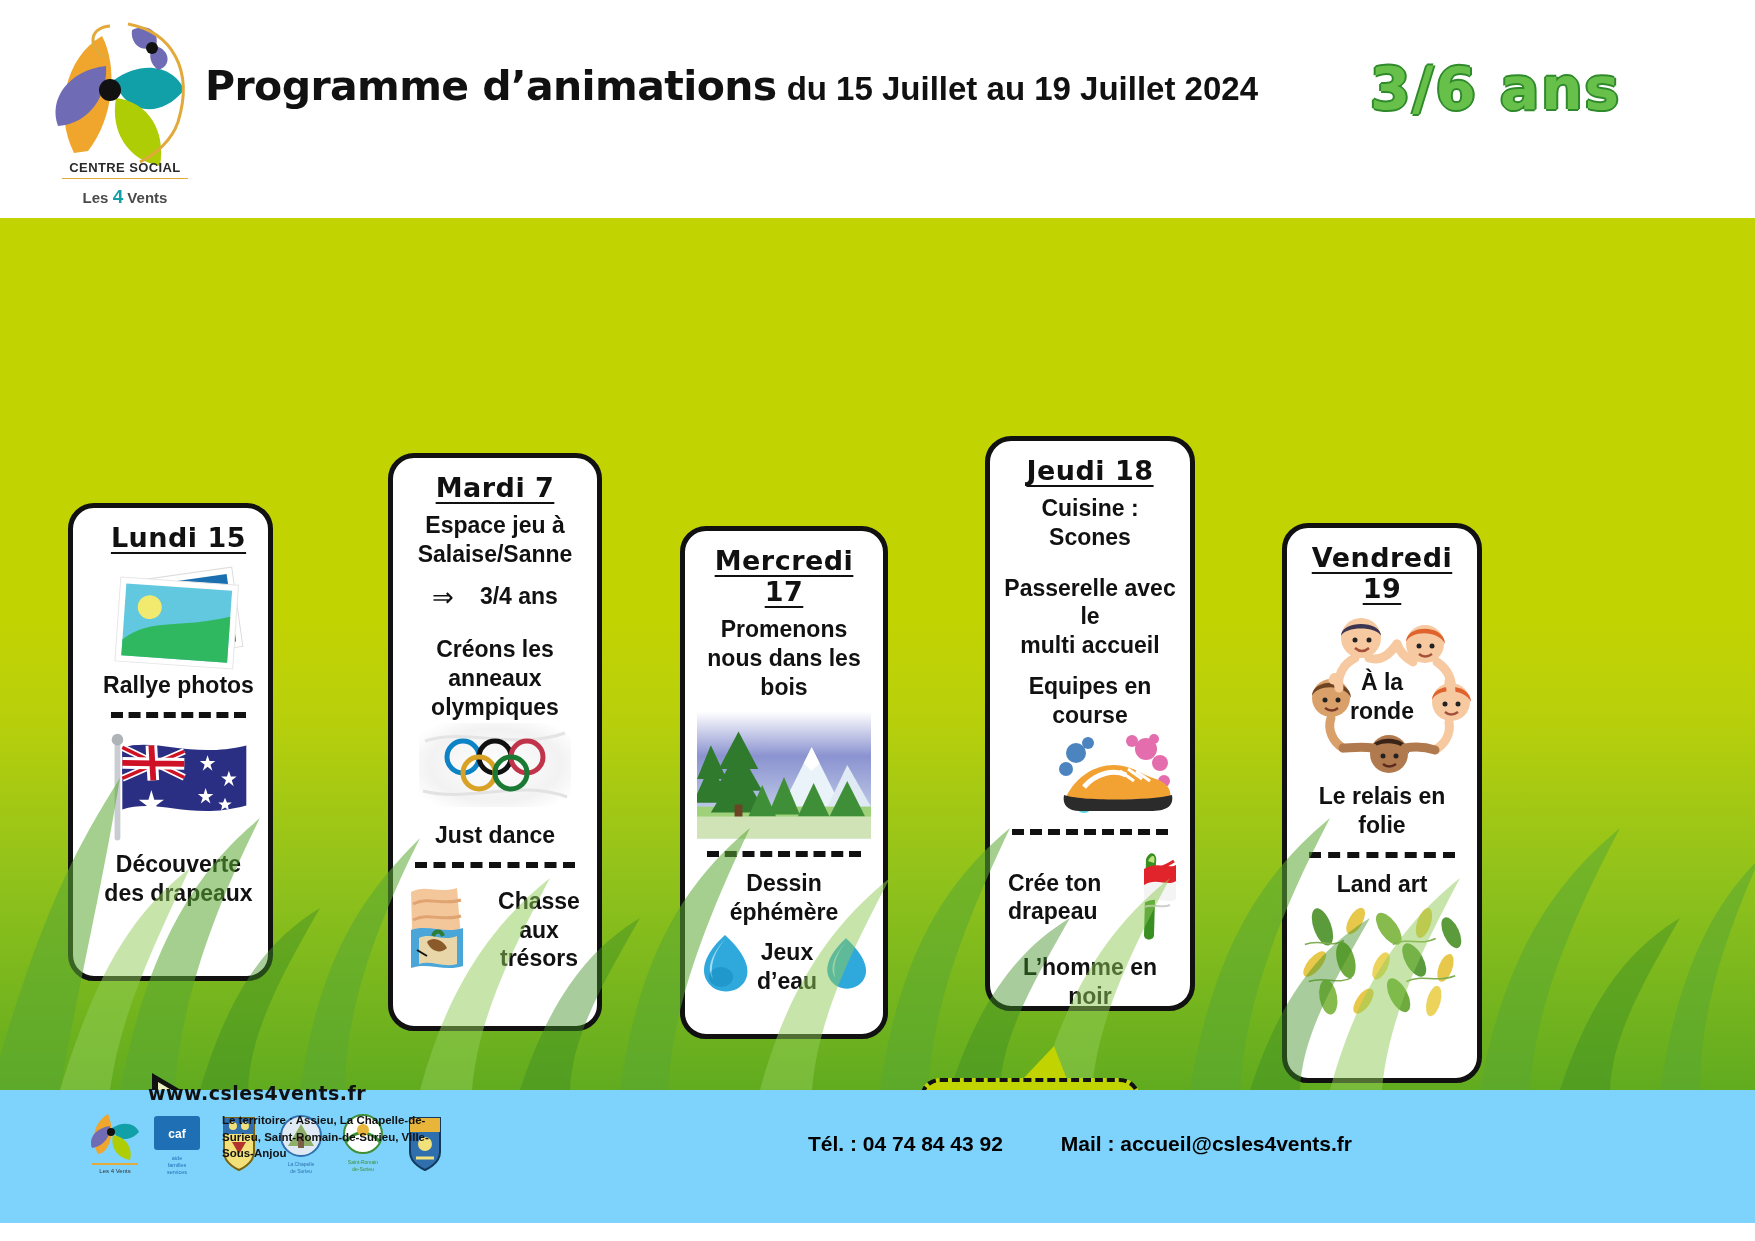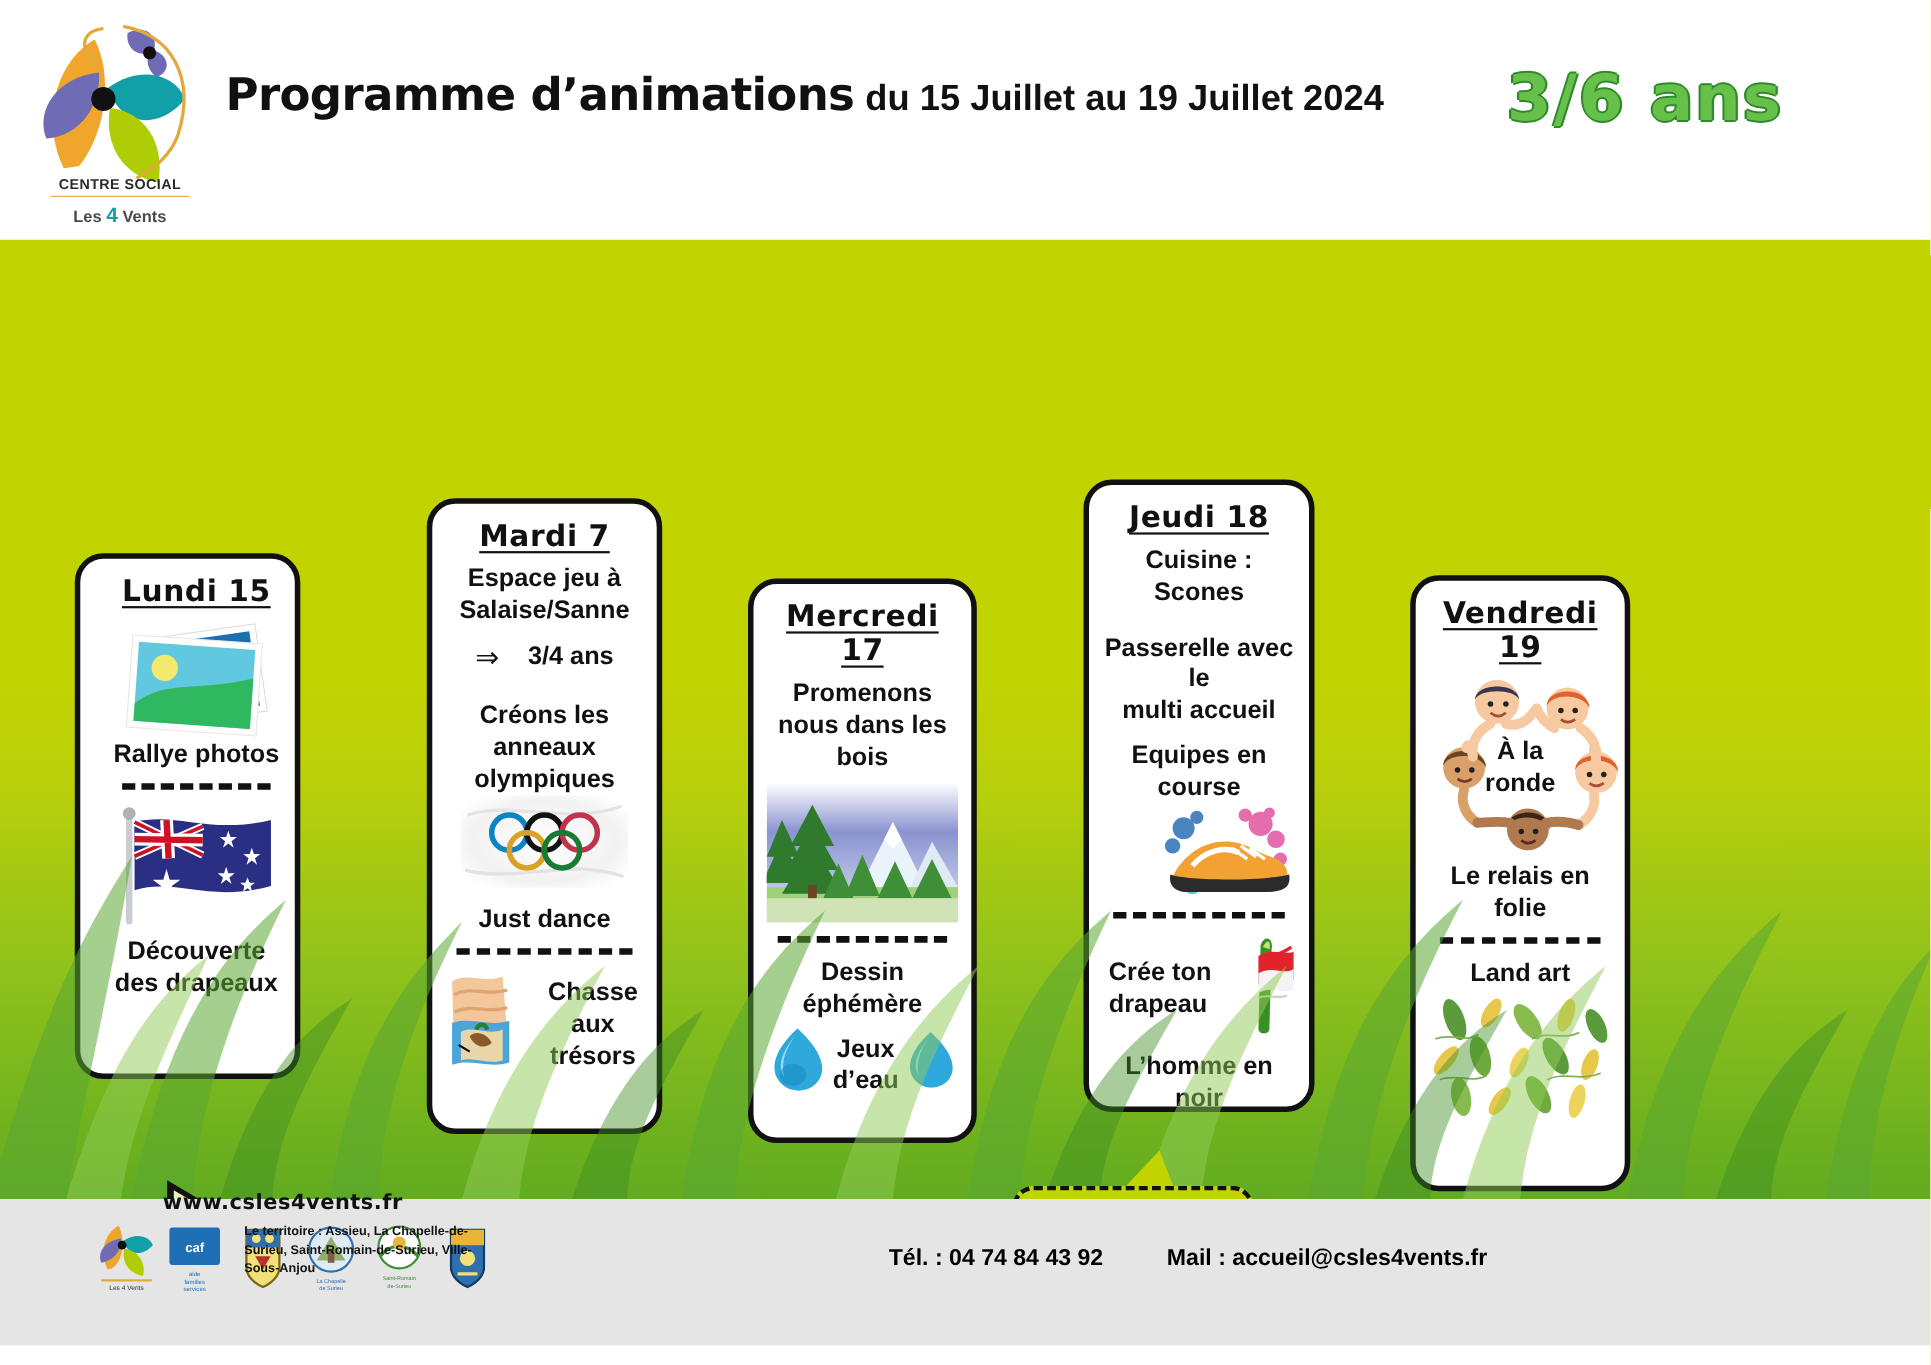--- a/index.html
+++ b/index.html
@@ -9,21 +9,21 @@
     background: #ffffff;
     overflow: hidden;
   }
   #poster { position: relative; width: 1755px; height: 1241px; background:#fff; }
 
   
   #header {
     position: absolute; left:0; top:0; width:1755px; height:218px;
     background:#ffffff;
   }
-  #logo-wrap { position:absolute; left:28px; top:18px; width:160px; height:185px; }
+  #logo-wrap { position:absolute; left:44px; top:18px; width:160px; height:185px; }
   #logo-text-cs {
     position:absolute; left:16px; top:142px; width:130px; text-align:center;
     font-family:"Liberation Sans", sans-serif; font-size:13px; font-weight:600;
     letter-spacing:.4px; color:#2a2a2a;
   }
   #logo-text-4v {
     position:absolute; left:16px; top:168px; width:130px; text-align:center;
     font-size:15px; font-weight:600; color:#4a4a4a;
   }
   #logo-text-4v .four { color:#12a0a8; font-weight:bold; font-size:19px; }
@@ -101,21 +101,21 @@
     background:#c2d302; border:4px dashed #111; border-radius:20px;
     text-align:center; padding-top:10px;
   }
   #bubble-temps-tail {
     position:absolute; left:1020px; top:828px; width:0; height:0;
     border-left:34px solid transparent; border-right:14px solid transparent;
     border-bottom:36px solid #c2d302;
   }
 
   
-  #footer { position:absolute; left:0; top:1090px; width:1755px; height:133px; background:#e5e5e5; }
+  #footer { position:absolute; left:0; top:1090px; width:1755px; height:133px; background:#7dd3fc; }
   #site-url {
     position:absolute; left:148px; top:-8px; font-family:"DejaVu Sans", sans-serif;
     font-weight:bold; font-size:19px; color:#111; letter-spacing:.5px;
   }
   #footer-logos { position:absolute; left:88px; top:18px; display:flex; align-items:flex-end; gap:8px; }
   .mini-logo { width:54px; height:68px; position:relative; }
   #territory-text {
     position:absolute; left:222px; top:22px; width:215px;
     font-family:"Liberation Sans", sans-serif; font-size:11.5px; font-weight:bold;
     color:#111; line-height:1.45;

